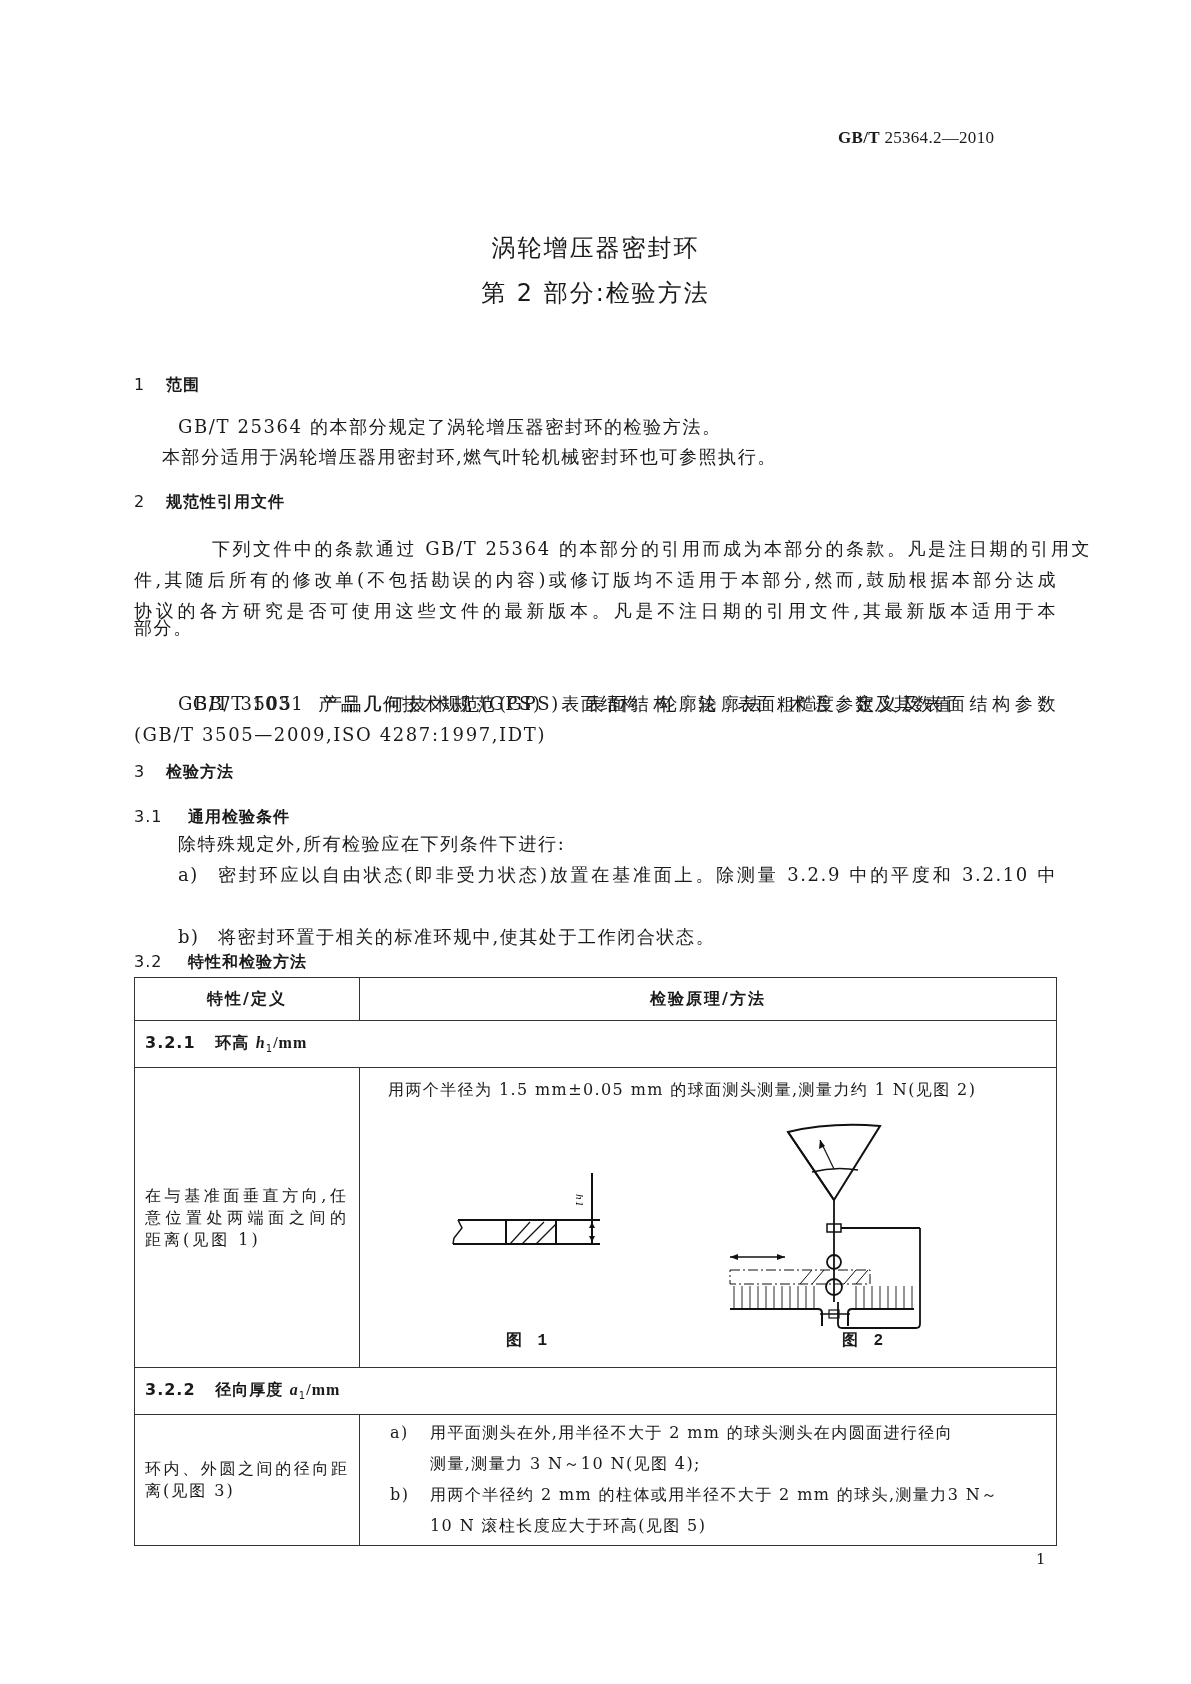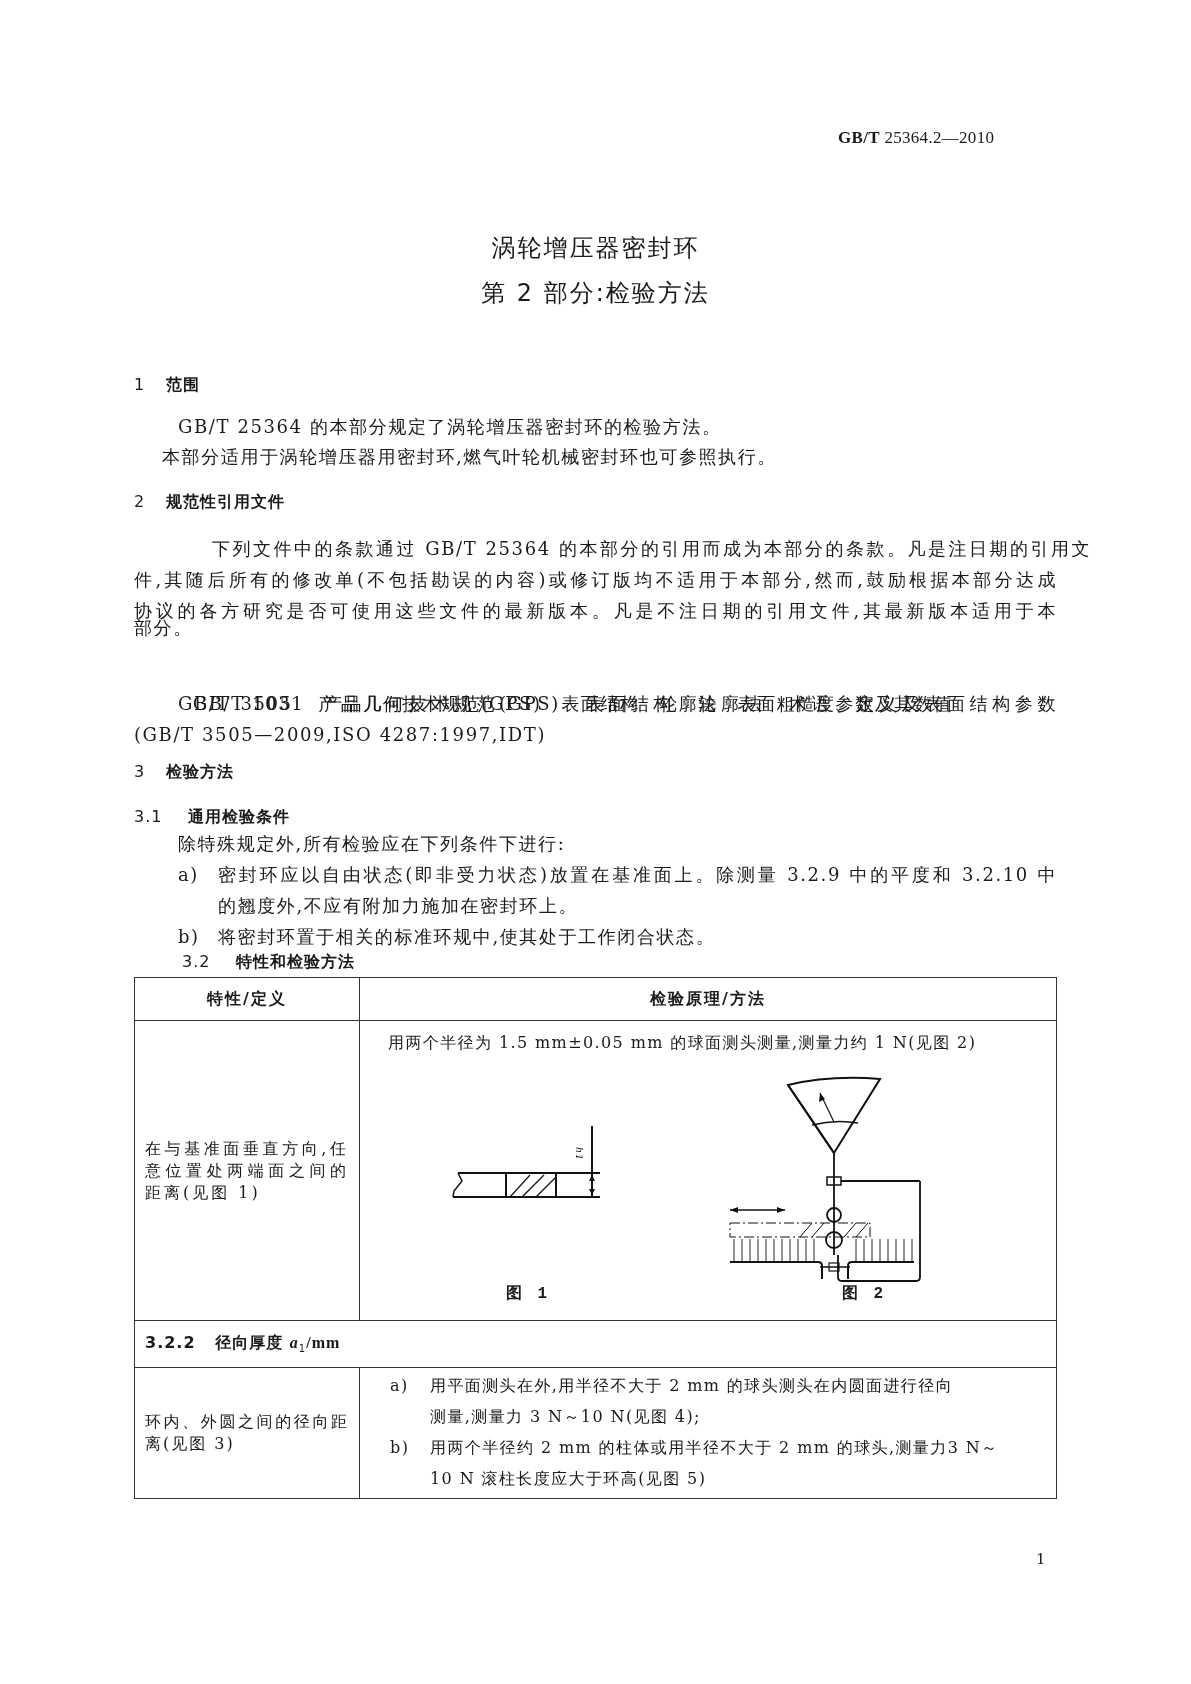--- a/index.html
+++ b/index.html
@@ -66,39 +66,43 @@
 </div>
 <div class="abs h1 h2" style="left:134px; top:807px;">
   <span class="num">3.1</span><span>通用检验条件</span>
 </div>
 <div class="abs p" style="left:178px; top:828px;">除特殊规定外,所有检验应在下列条件下进行:</div>
 <div class="abs p" style="left:178px; top:859px; width:879px;">
   <div class="item">
     <span class="lbl">a)</span>
     <div style="flex:1;">
       <div style="text-align:justify; text-align-last:justify;">密封环应以自由状态(即非受力状态)放置在基准面上。除测量 3.2.9 中的平度和 3.2.10 中</div>
-      <div>的翘度外,不应有附加力施加在密封环上。</div>
     </div>
   </div>
 </div>
 <div class="abs p" style="left:178px; top:921px;">
   <div class="item">
     <span class="lbl">b)</span>
     <span>将密封环置于相关的标准环规中,使其处于工作闭合状态。</span>
   </div>
 </div>
-<div class="abs h1 h2" style="left:134px; top:952px;margin-left:48px;">
+<div class="abs h1 h2" style="left:134px; top:952px;">
   <span class="num">3.2</span><span>特性和检验方法</span>
 </div>
 
 <table class="spec">
   <tbody>
       <tr>
     <td class="th" style="width:222px;">特性/定义</td>
     <td class="th">检验原理/方法</td>
+  </tr>
+  <tr class="sec-row">
+    <td colspan="2">
+      <span>3.2.1</span>&nbsp;&nbsp;&nbsp;<span>环高</span>&nbsp;<i>h</i><sub>1</sub><span class="mm">/mm</span>
+    </td>
   </tr>
   <tr style="height:300px;">
     <td class="def-cell">在与基准面垂直方向,任意位置处两端面之间的距离(见图 1)</td>
     <td class="method-cell">
       <div style="padding-left:14px;">用两个半径为 1.5 mm±0.05 mm 的球面测头测量,测量力约 1 N(见图 2)</div>
 
       <svg style="position:absolute; left:88px; top:90px;" width="170" height="100" viewBox="0 0 170 100">
         <line x1="10" y1="62" x2="152" y2="62" stroke="#111" stroke-width="2.2"></line>
         <line x1="5" y1="86" x2="152" y2="86" stroke="#111" stroke-width="2.2"></line>
         <path d="M10 62 L14 70 L6 80 L5 86" fill="none" stroke="#111" stroke-width="1.5"></path>

